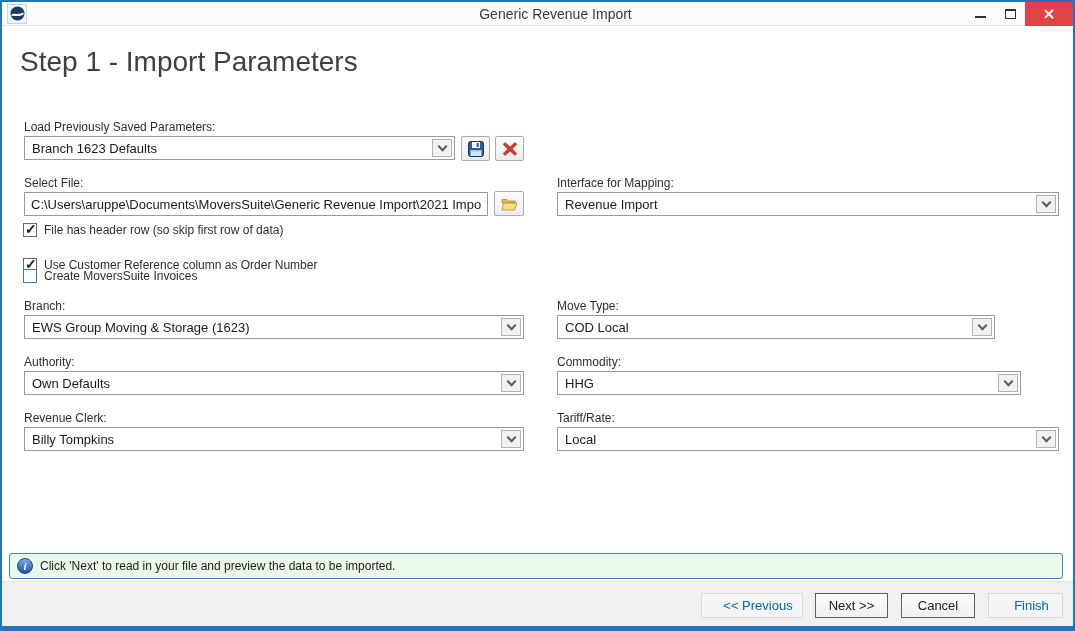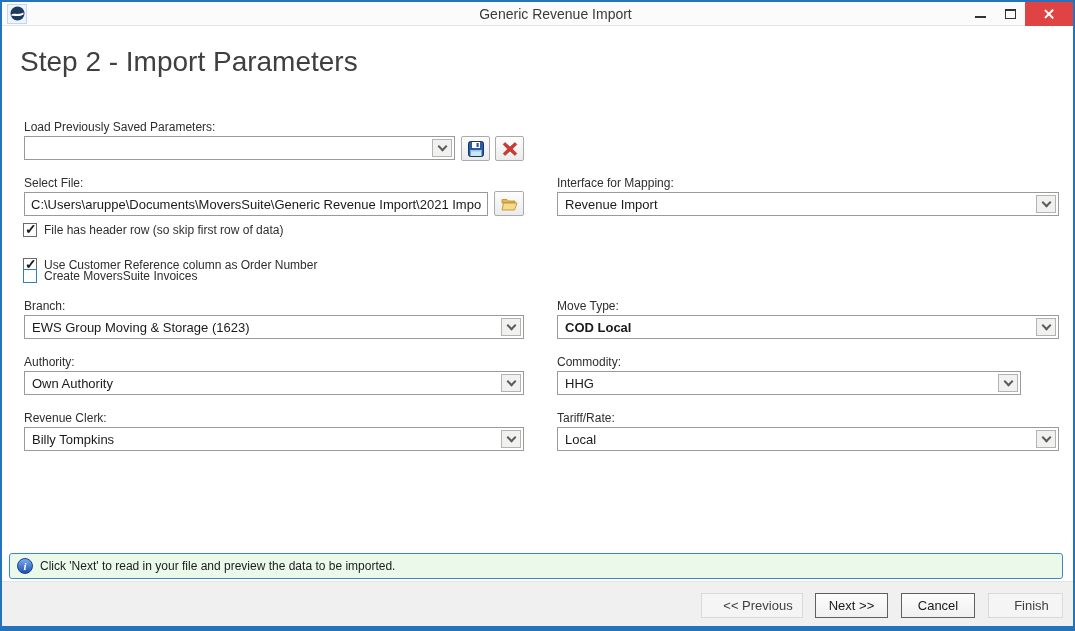--- a/index.html
+++ b/index.html
@@ -91,21 +91,21 @@
   
   .footer {
     position:absolute; left:0; right:0; top:579px; height:45px; background:#f0f0f0;
     border-top:1px solid #e2e2e2;
   }
   .btn {
     position:absolute; top:11px; height:25px; font-size:13px; font-family:"Liberation Sans", sans-serif;
     background:linear-gradient(#fdfdfd,#f0f0f0); border:1px solid #5f5f5f; color:#1a1a1a; cursor:default;
   }
   .btn.disabled {
-    border-color:#d9d9d9; color:#404040; background:#f5f5f5;padding-left:12px;
+    border-color:#d9d9d9; color:#0369a1; background:#f5f5f5;padding-left:12px;
   }
   svg { display:block; }
 </style>
 </head>
 <body>
 
 <div class="window">
 
   <div class="titlebar">
     <div class="app-icon">
@@ -121,24 +121,25 @@
         </div>
       <div class="win-btn">
           <span class="glyph-max"></span>
         </div>
       <div class="win-btn close">
           <span class="glyph-close"></span>
         </div>
     </div>
   </div>
 
-  <div class="heading">Step 2 - Import Parameters</div>
+  <div class="heading">Step 1 - Import Parameters</div>
 
   <div class="lbl" style="left:22px; top:118px;">Load Previously Saved Parameters:</div>
   <div class="combo" style="left:22px; top:134px; width:431px;">
+    <span class="combo-text">Branch 1623 Defaults</span>
     <span class="combo-btn">
         <i class="chev"></i>
       </span>
   </div>
   <div class="tool-btn" style="left:459px; top:134px;">
     <svg width="16" height="16" viewBox="0 0 16 16">
       <rect x="0.5" y="0.5" width="15" height="15" rx="2" fill="#2b5aa0" stroke="#17355f"></rect>
       <rect x="4" y="1" width="8" height="6" fill="#ffffff"></rect>
       <rect x="8.5" y="2" width="2.2" height="4" fill="#2b5aa0"></rect>
       <rect x="2.5" y="9" width="11" height="6" fill="#cde6f7"></rect>
@@ -184,30 +185,30 @@
   </div>
 
   <div class="lbl" style="left:22px; top:297px;">Branch:</div>
   <div class="combo" style="left:22px; top:313px; width:500px;">
     <span class="combo-text">EWS Group Moving &amp; Storage (1623)</span>
     <span class="combo-btn">
         <i class="chev"></i>
       </span>
   </div>
   <div class="lbl" style="left:555px; top:297px;">Move Type:</div>
-  <div class="combo" style="left:555px; top:313px; width:502px;font-weight:bold;">
+  <div class="combo" style="left:555px; top:313px; width:438px;">
     <span class="combo-text">COD Local</span>
     <span class="combo-btn">
         <i class="chev"></i>
       </span>
   </div>
 
   <div class="lbl" style="left:22px; top:353px;">Authority:</div>
   <div class="combo" style="left:22px; top:369px; width:500px;">
-    <span class="combo-text">Own Authority</span>
+    <span class="combo-text">Own Defaults</span>
     <span class="combo-btn">
         <i class="chev"></i>
       </span>
   </div>
   <div class="lbl" style="left:555px; top:353px;">Commodity:</div>
   <div class="combo" style="left:555px; top:369px; width:464px;">
     <span class="combo-text">HHG</span>
     <span class="combo-btn">
         <i class="chev"></i>
       </span>

